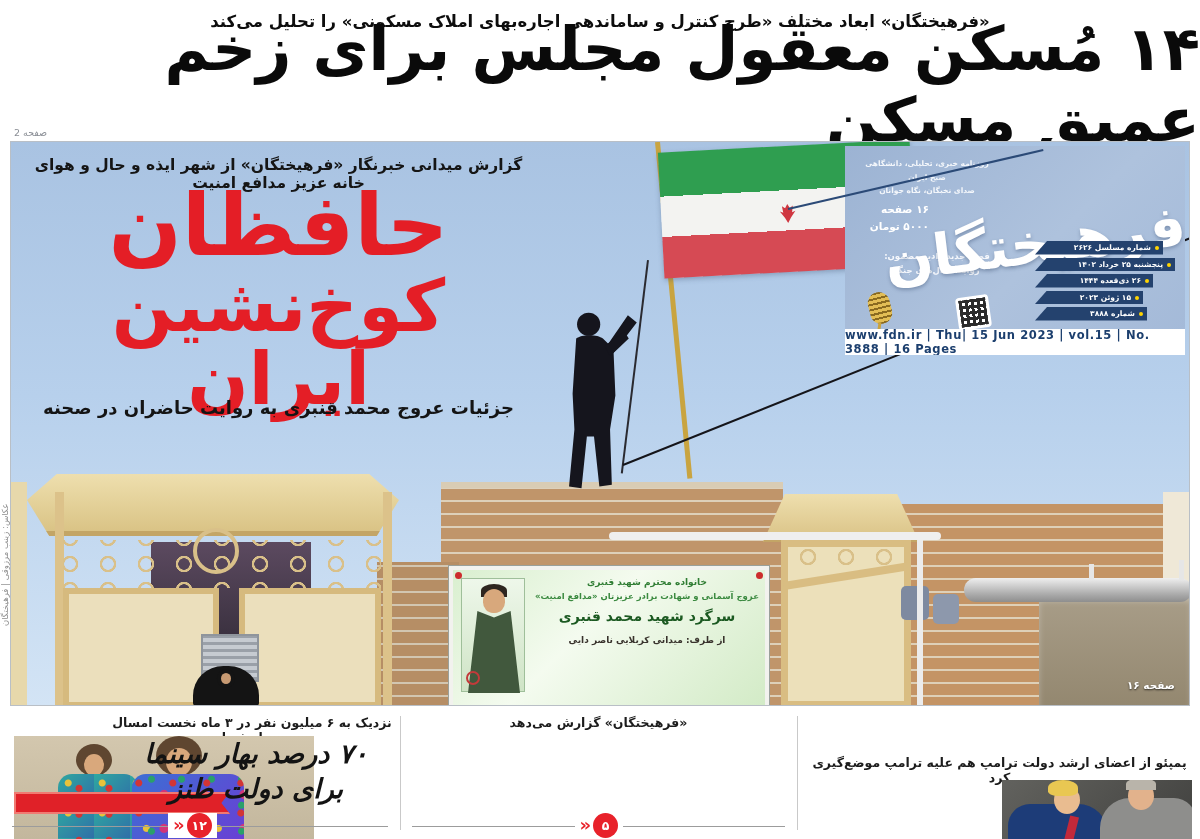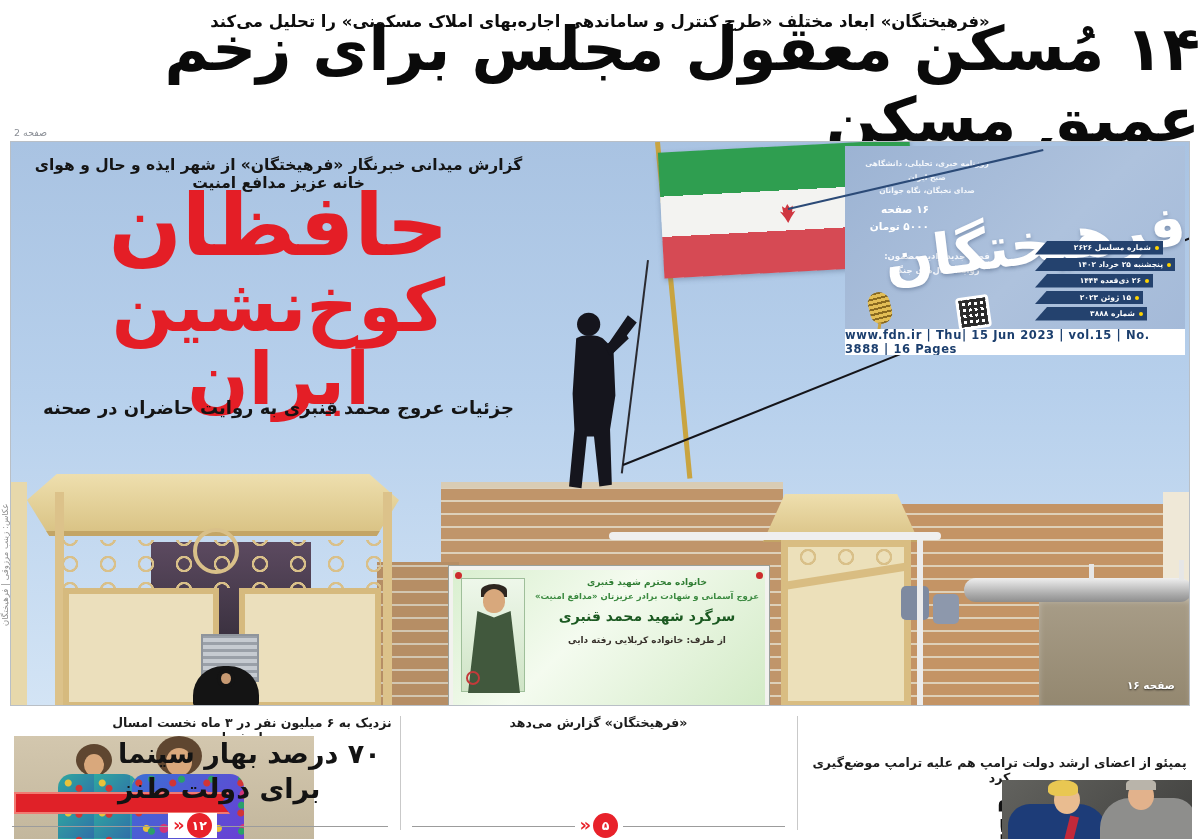--- a/index.html
+++ b/index.html
@@ -165,21 +165,21 @@
   .teaser { position:absolute; top:706px; height:133px; }
   .t1 { left:0;   width:400px; }
   .t2 { left:400px; width:397px; }
   .t3 { left:797px; width:403px;margin-top:40px; }
   .vdiv { position:absolute; top:716px; width:1px; height:114px; background:#c9c9c9; }
   .vd1 { left:400px; } .vd2 { left:797px; }
   .t-kicker { position:absolute; top:9px; font-size:12.5px; font-weight:bold; color:#1c1c1c; }
   .t1 .t-kicker { left:110px; right:6px; text-align:center; }
   .t2 .t-kicker { left:10px; right:10px; text-align:center; }
   .t3 .t-kicker { left:10px; right:8px; text-align:center; }
-  .t-title { position:absolute; font-weight:bold; color:#131313; line-height:1.3; text-align:left; }
+  .t-title { position:absolute; font-weight:bold; color:#131313; line-height:1.3; text-align:center;font-style:italic; }
   .t1 .t-title { left:118px; right:6px; top:30px; font-size:27px; }
   .t2 .t-title { left:10px; right:10px; top:30px; font-size:28px; }
   .t3 .t-title { right:8px; width:195px; top:34px; font-size:26px; }
   .t-rule { position:absolute; left:12px; right:12px; top:120px; height:1px; background:#9c9c9c; }
   .t-badge { position:absolute; top:107px; display:flex; align-items:center; gap:2px;
              background:#fff; padding:0 5px; z-index:3; }
   .t1 .t-badge { left:168px; } .t2 .t-badge { left:calc(50% - 24px); } .t3 .t-badge { left:196px; }
   .badge-circle { width:25px; height:25px; border-radius:50%; background:#e8212a; color:#fff;
                   font-size:12.5px; font-weight:bold; display:flex; align-items:center; justify-content:center; }
   .badge-arrow { color:#e8212a; font-size:18px; font-weight:bold; line-height:1; margin-top:-2px; }
@@ -287,21 +287,21 @@
     <div class="officer">
       <div class="hair" style="left:19px;top:5px;width:26px;height:13px;border-radius:50% 50% 0 0;background:#2e2620;position:absolute"></div>
       <div class="head"></div>
       <div class="uniform"></div>
       <div class="stamp"></div>
     </div>
     <div class="banner-text">
       <div class="bt1">خانواده محترم شهید قنبری</div>
       <div class="bt2">عروج آسمانی و شهادت برادر عزیزتان «مدافع امنیت»</div>
       <div class="bt3">سرگرد شهید محمد قنبری</div>
-      <div class="bt4">از طرف: خانواده کربلایی رفته دایی</div>
+      <div class="bt4">از طرف: میدانی کربلایی ناصر دایی</div>
     </div>
   </div>
 
   <div class="page16">صفحه ۱۶</div>
 </div>
 
 <div class="photo-credit">عکاس: زینب مرزوقی | فرهیختگان</div>
 
 <div class="masthead">
   <div class="mh-taglines">

